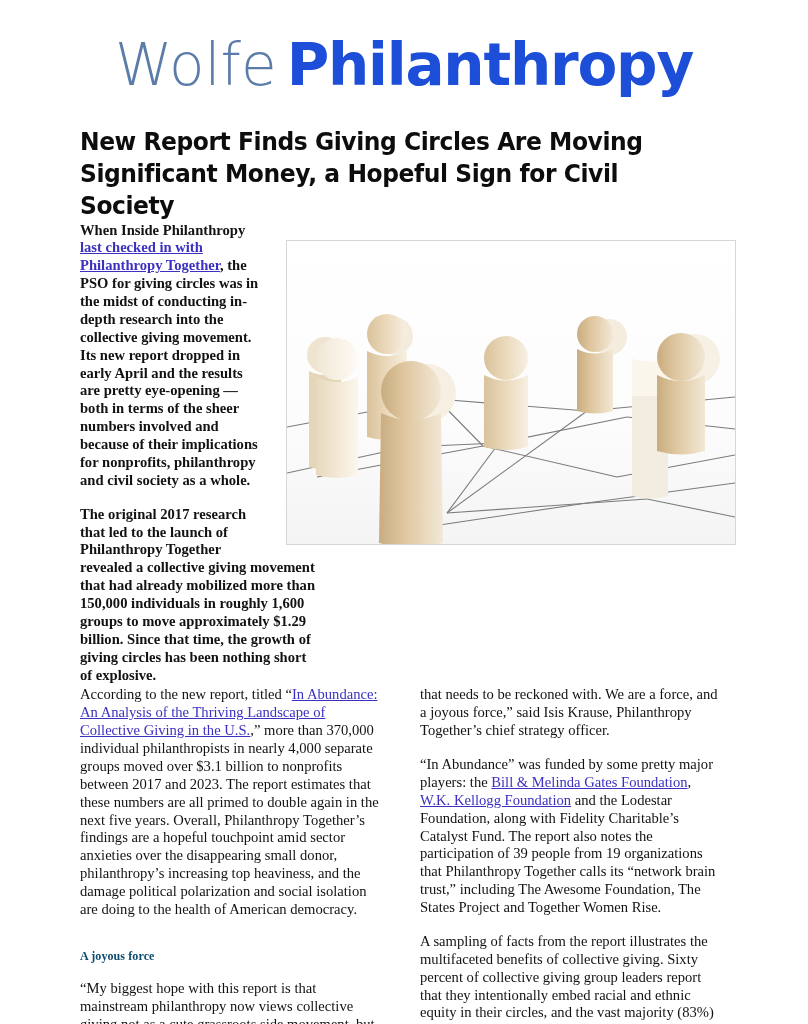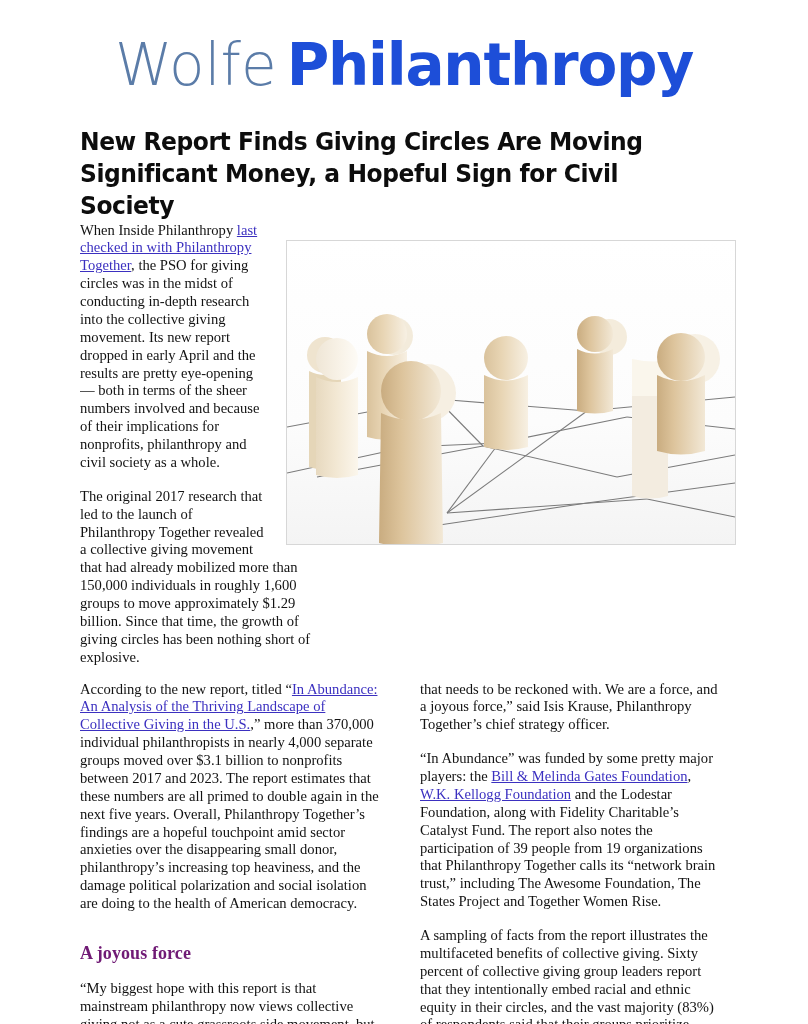--- a/index.html
+++ b/index.html
@@ -106,39 +106,40 @@
     font-size: 14.6px;
     line-height: 1.225;
     color: #121212;
     margin: 0 0 16px 0;
     text-align: left;
   }
   p.body-text:last-child { margin-bottom: 0; }
 
   .lead-col {
     width: 240px;
-    margin-bottom: 12px;
+    margin-bottom: 0;
+    font-weight: bold;
   }
 
   .two-col {
     clear: both;
     display: flex;
     gap: 40px;
     margin-top: 2px;
   }
   .two-col .col {
     width: 300px;
     flex: 0 0 300px;
   }
 
   .subhead {
     font-family: "Liberation Serif", serif;
     font-weight: 700;
-    font-size: 18px;
-    color: #701a75;
+    font-size: 12px;
+    color: #0c4a6e;
     margin: 30px 0 16px 0;
     letter-spacing: 0.1px;
   }
 
   a.inline-link {
     color: #3b30c0;
     text-decoration: underline;
     text-underline-offset: 1px;
   }
 

